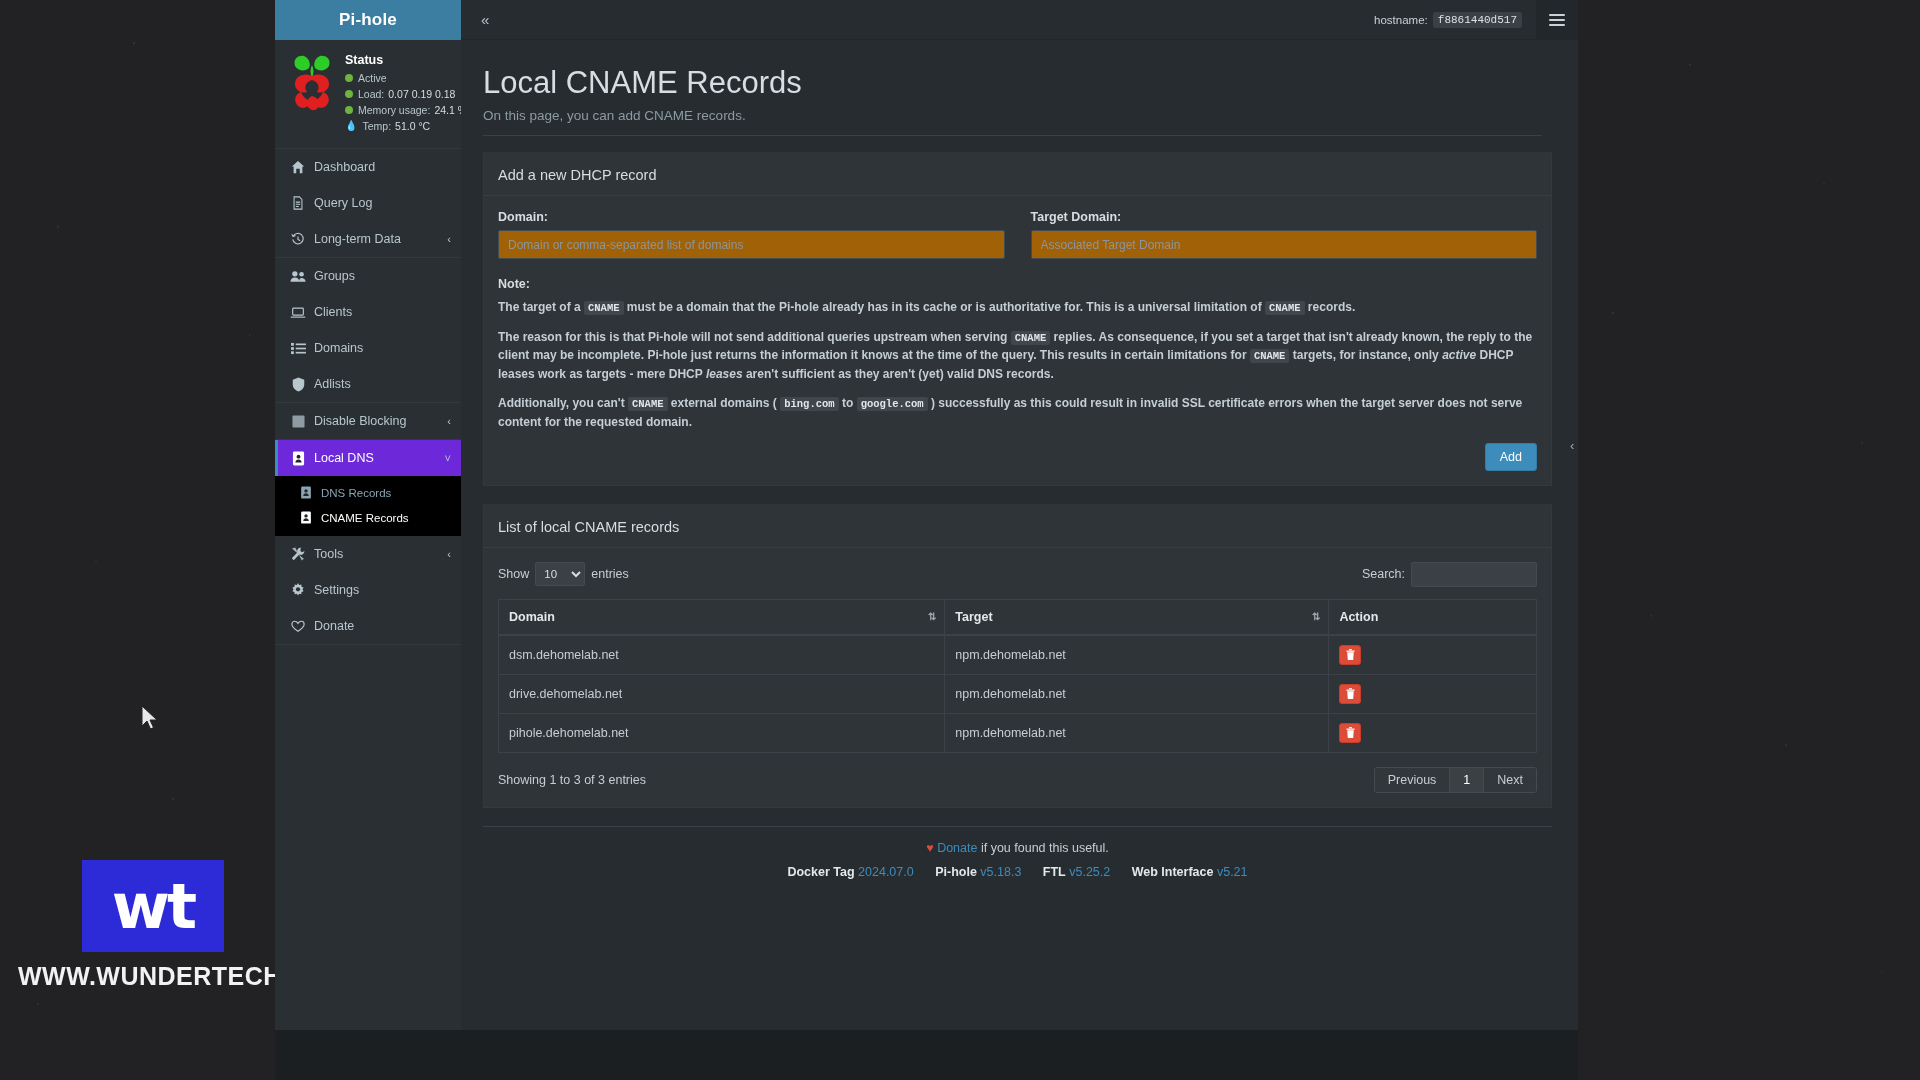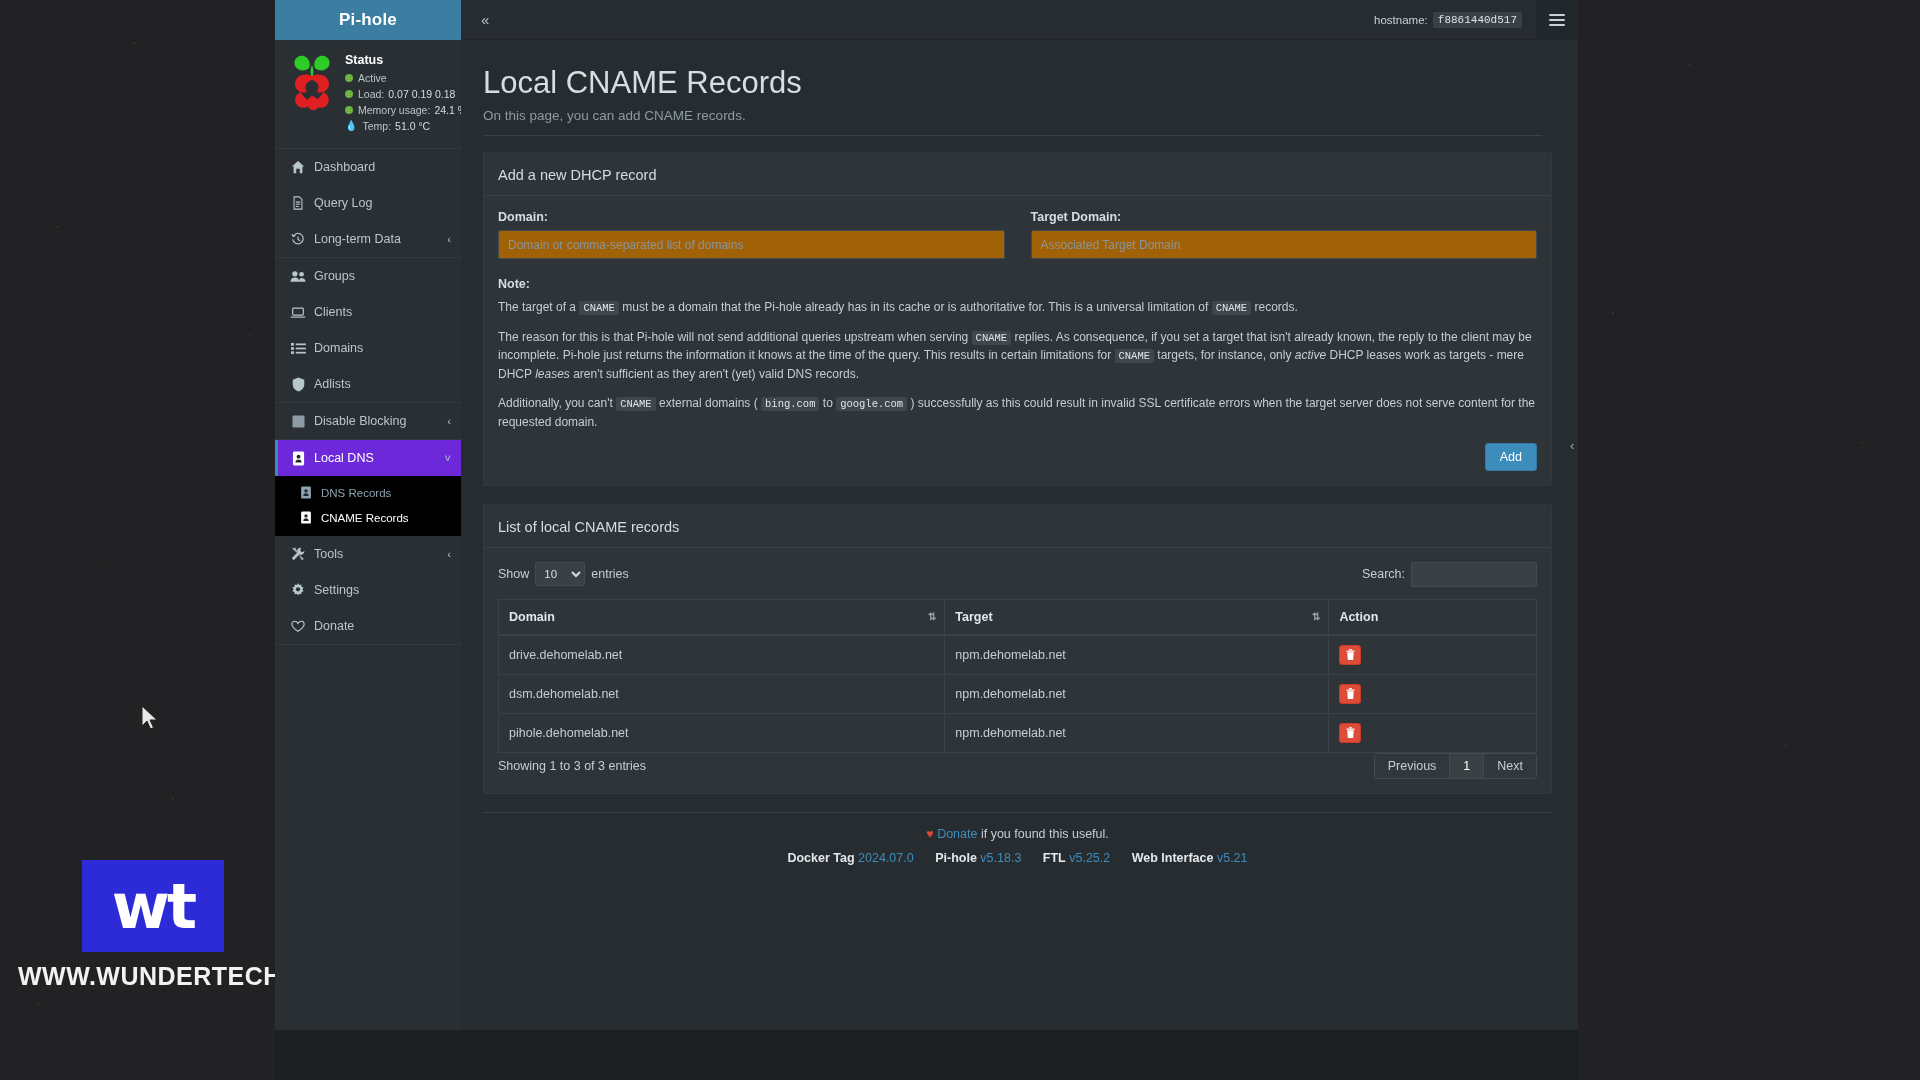--- a/index.html
+++ b/index.html
@@ -233,20 +233,21 @@
   .form-control::placeholder { color: #8b959b; }
 
   .note-wrap { margin-top: 18px; }
   .note-label {
     font-size: 12.5px; color: #d6dee2; font-weight: bold;
     margin-bottom: 7px;
   }
   .note-p {
     font-size: 12px; color: #c4ced4; line-height: 1.55;
     margin: 0 0 11px 0;
+    font-weight: bold;
   }
   code.inline {
     background: #3f464c; color: #dfe7eb;
     font-family: "Liberation Mono", monospace;
     font-size: 10.5px; padding: 1px 4px; border-radius: 2px;
   }
   .note-p i { font-style: italic; }
 
   .btn-row { display: flex; justify-content: flex-end; margin-top: 6px; }
   .btn-primary {
@@ -307,21 +308,21 @@
   table.dt td:last-child { border-right: none; }
   .btn-del {
     background: #dd4b39; border: 1px solid #c93c2a;
     width: 22px; height: 20px; border-radius: 3px;
     display: inline-flex; align-items: center; justify-content: center;
     cursor: pointer;
   }
   .btn-del svg { display: block; }
 
   .dt-bottom {
-    display: flex; align-items: center; 
+    display: flex; align-items: center; margin-top: 14px;
   }
   .dt-info { font-size: 12.5px; color: #c4ced4; }
   .dt-paginate {
     margin-left: auto; display: flex;
     border: 1px solid #444b50; border-radius: 3px; overflow: hidden;
   }
   .pg {
     padding: 5px 13px; font-size: 12.5px; color: #c4ced4;
     background: #31373b; cursor: pointer;
     border-right: 1px solid #444b50;
@@ -663,32 +664,32 @@
                   <span>Target</span>
                   <span class="sort-ico">⇅</span>
                 </th>
                 <th>
                   <span>Action</span>
                 </th>
               </tr>
             </thead>
             <tbody id="table-body">
                 <tr>
-                  <td>drive.dehomelab.net</td>
+                  <td>dsm.dehomelab.net</td>
                   <td>npm.dehomelab.net</td>
                   <td><span class="btn-del">
                       <svg width="9" height="11" viewBox="0 0 10 12" fill="#ffffff">
                         <rect x="0.5" y="1.6" width="9" height="1.4"></rect>
                         <rect x="3.4" y="0" width="3.2" height="1.4"></rect>
                         <path d="M1.4 3.4 H8.6 L8 12 H2 Z"></path>
                       </svg>
                     </span></td>
                 </tr>
                 <tr>
-                  <td>dsm.dehomelab.net</td>
+                  <td>drive.dehomelab.net</td>
                   <td>npm.dehomelab.net</td>
                   <td><span class="btn-del">
                       <svg width="9" height="11" viewBox="0 0 10 12" fill="#ffffff">
                         <rect x="0.5" y="1.6" width="9" height="1.4"></rect>
                         <rect x="3.4" y="0" width="3.2" height="1.4"></rect>
                         <path d="M1.4 3.4 H8.6 L8 12 H2 Z"></path>
                       </svg>
                     </span></td>
                 </tr>
                 <tr>

